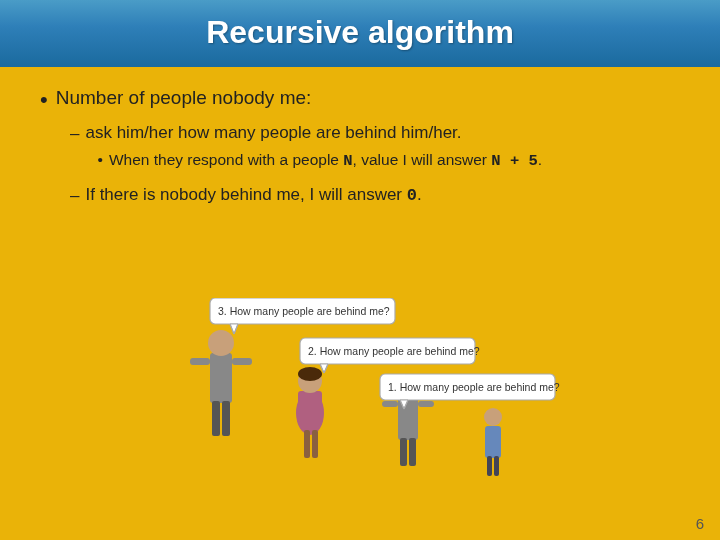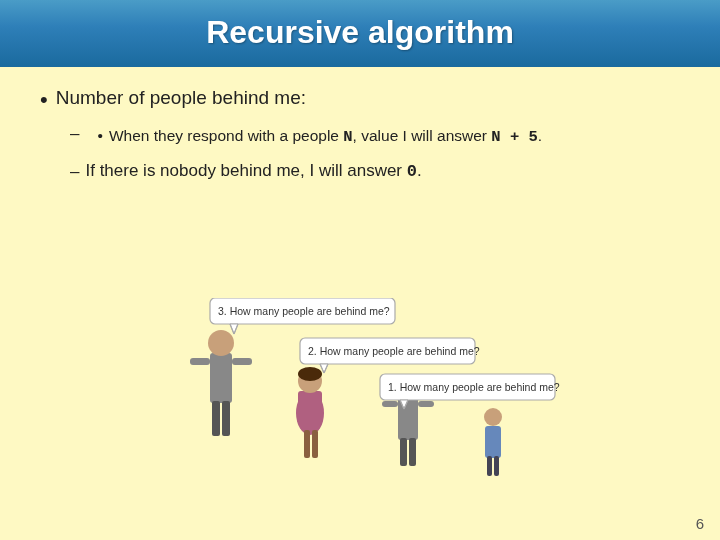--- a/index.html
+++ b/index.html
@@ -9,21 +9,21 @@
       height: 540px;
       background: #ffffff;
       font-family: Arial, sans-serif;
       overflow: hidden;
       position: relative;
     }
 
     .slide {
       width: 720px;
       height: 540px;
-      background: #fef9c3;
+      background: #eab308;
       position: relative;
     }
 
     .header {
       width: 100%;
       background: linear-gradient(180deg, #4a9cc7 0%, #2e7fb8 40%, #1a6a9e 100%);
       padding: 14px 30px 16px 30px;
       text-align: center;
     }
 
@@ -119,28 +119,29 @@
 <div class="slide">
 
   <div class="header">
     <span class="header-title">Recursive algorithm</span>
   </div>
 
   <div class="content">
 
     <div class="bullet-main">
       <span class="bullet-dot">•</span>
-      <span>Number of people behind me:</span>
+      <span>Number of people nobody me:</span>
     </div>
 
     <div class="sub-list">
 
       <div class="dash-item">
         <span class="dash">–</span>
         <div>
+          <div>ask him/her how many people are behind him/her.</div>
 
           <div class="sub-bullet" style="margin-left:12px; margin-top:4px;">
             <span>•</span>
             <span>
               <span>When they respond with a people </span><span class="bold-mono">N</span><span>, value I will answer </span><span class="bold-mono">N + 5</span><span>.</span>
             </span>
           </div>
         </div>
       </div>
 

